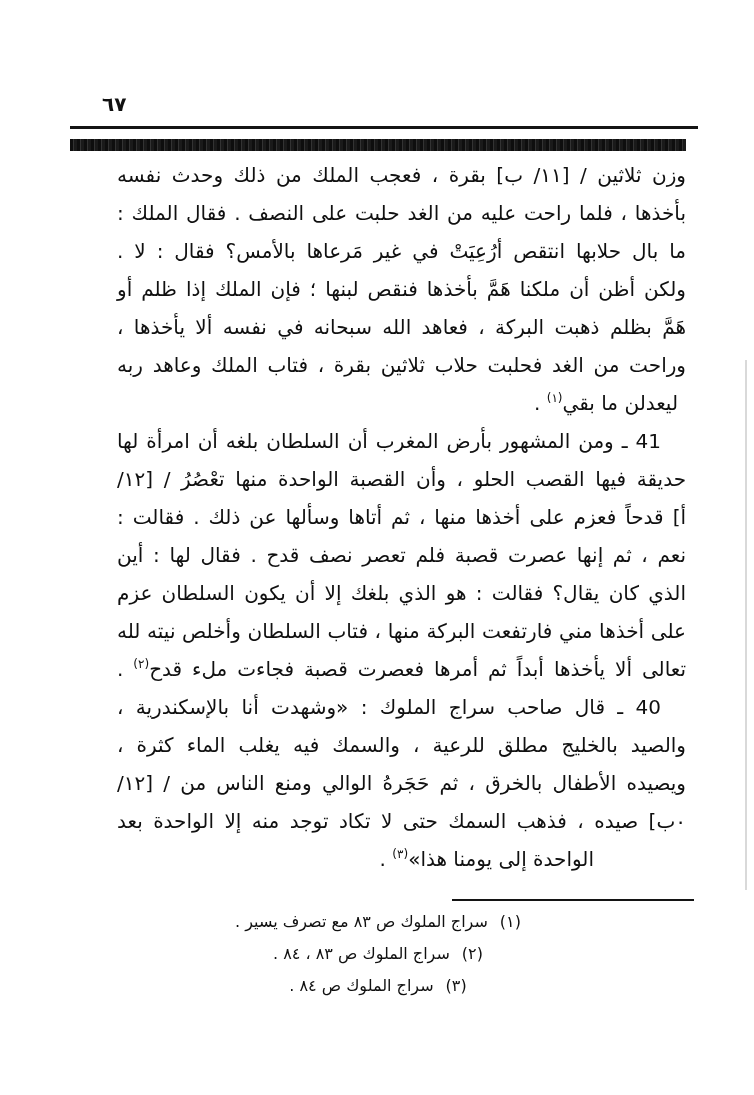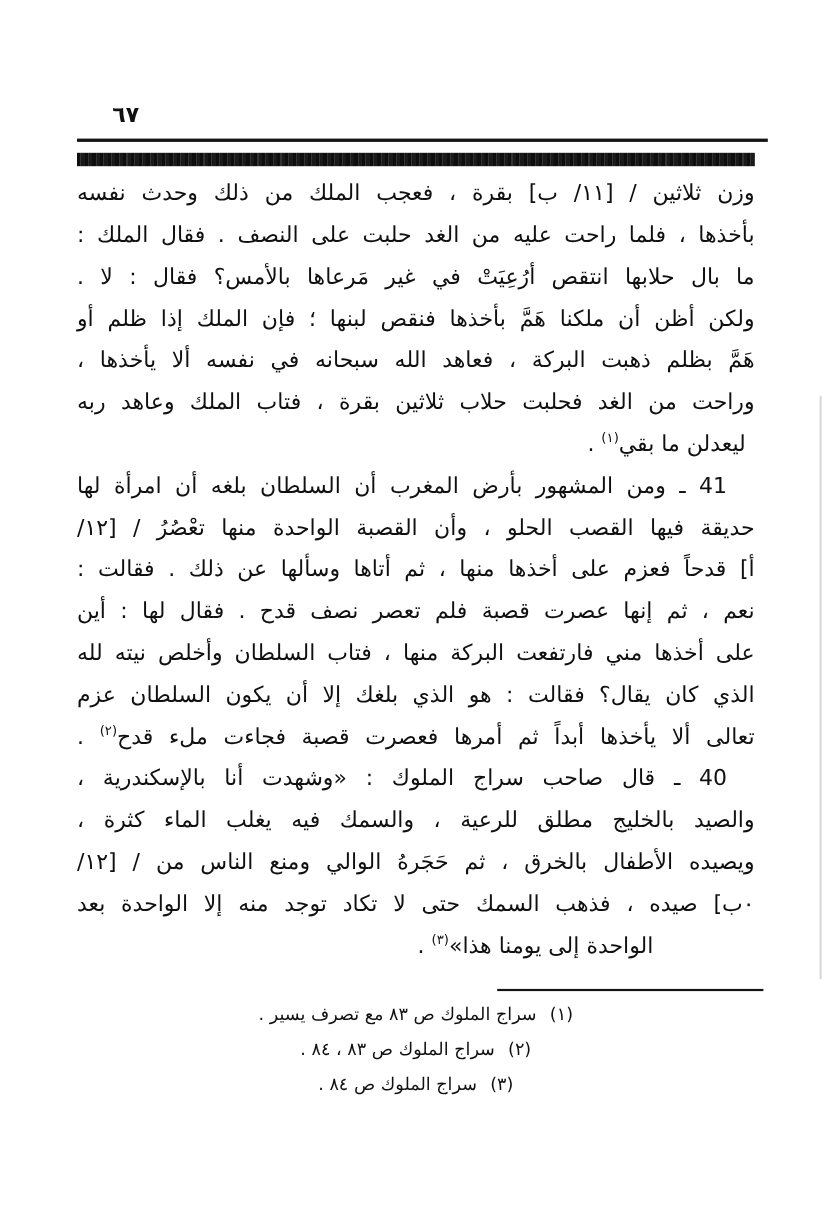--- a/index.html
+++ b/index.html
@@ -28,21 +28,21 @@
   .thick-bar{
     position:absolute;top:139px;left:70px;width:616px;height:12px;
     background:
       repeating-linear-gradient(90deg,#0e0e0e 0 3px,#333 3px 4px,#1a1a1a 4px 7px),
       #161616;
   }
   .body-text{
     position:absolute;top:156px;right:68px;width:616px;
     font-size:20px;line-height:38px;
   }
-  .tline{height:38px;white-space:nowrap;}
+  .tline{height:38px;white-space:nowrap;margin-left:47px;}
   .tjust{text-align:justify;text-align-last:justify;white-space:normal;}
   .tright{text-align:right;}
   .fnref{font-size:12px;vertical-align:8px;line-height:0;}
   .footnote-rule{
     position:absolute;top:899px;right:60px;width:242px;height:2px;
     background:#141414;
   }
   .footnotes{
     position:absolute;top:906px;right:68px;width:616px;
     font-size:16px;line-height:32px;text-align:center;
@@ -70,22 +70,22 @@
       <div class="tline tjust"><span>بأخذها ، فلما راحت عليه من الغد حلبت على النصف . فقال الملك :</span></div>
       <div class="tline tjust"><span>ما بال حلابها انتقص أرُعِيَتْ في غير مَرعاها بالأمس؟ فقال : لا .</span></div>
       <div class="tline tjust"><span>ولكن أظن أن ملكنا هَمَّ بأخذها فنقص لبنها ؛ فإن الملك إذا ظلم أو</span></div>
       <div class="tline tjust"><span>هَمَّ بظلم ذهبت البركة ، فعاهد الله سبحانه في نفسه ألا يأخذها ،</span></div>
       <div class="tline tjust"><span>وراحت من الغد فحلبت حلاب ثلاثين بقرة ، فتاب الملك وعاهد ربه</span></div>
       <div class="tline tright" style="padding-right: 8px;"><span>ليعدلن ما بقي</span><span class="fnref">(١)</span><span> .</span></div>
       <div class="tline tjust" style="padding-right: 25px;"><span>41 ـ ومن المشهور بأرض المغرب أن السلطان بلغه أن امرأة لها</span></div>
       <div class="tline tjust"><span>حديقة فيها القصب الحلو ، وأن القصبة الواحدة منها تعْصُرُ / [١٢/</span></div>
       <div class="tline tjust"><span>أ] قدحاً فعزم على أخذها منها ، ثم أتاها وسألها عن ذلك . فقالت :</span></div>
       <div class="tline tjust"><span>نعم ، ثم إنها عصرت قصبة فلم تعصر نصف قدح . فقال لها : أين</span></div>
+      <div class="tline tjust"><span>الذي كان يقال؟ فقالت : هو الذي بلغك إلا أن يكون السلطان عزم</span></div>
       <div class="tline tjust"><span>على أخذها مني فارتفعت البركة منها ، فتاب السلطان وأخلص نيته لله</span></div>
-      <div class="tline tjust"><span>الذي كان يقال؟ فقالت : هو الذي بلغك إلا أن يكون السلطان عزم</span></div>
       <div class="tline tjust"><span>تعالى ألا يأخذها أبداً ثم أمرها فعصرت قصبة فجاءت ملء قدح</span><span class="fnref">(٢)</span><span> .</span></div>
       <div class="tline tjust" style="padding-right: 25px;"><span>40 ـ قال صاحب سراج الملوك : «وشهدت أنا بالإسكندرية ،</span></div>
       <div class="tline tjust"><span>والصيد بالخليج مطلق للرعية ، والسمك فيه يغلب الماء كثرة ،</span></div>
       <div class="tline tjust"><span>ويصيده الأطفال بالخرق ، ثم حَجَرهُ الوالي ومنع الناس من / [١٢/</span></div>
       <div class="tline tjust"><span>٠ب] صيده ، فذهب السمك حتى لا تكاد توجد منه إلا الواحدة بعد</span></div>
       <div class="tline tright" style="padding-right: 92px;"><span>الواحدة إلى يومنا هذا»</span><span class="fnref">(٣)</span><span> .</span></div>
     </div>
 
   <div class="footnote-rule"></div>
   <div class="footnotes">

